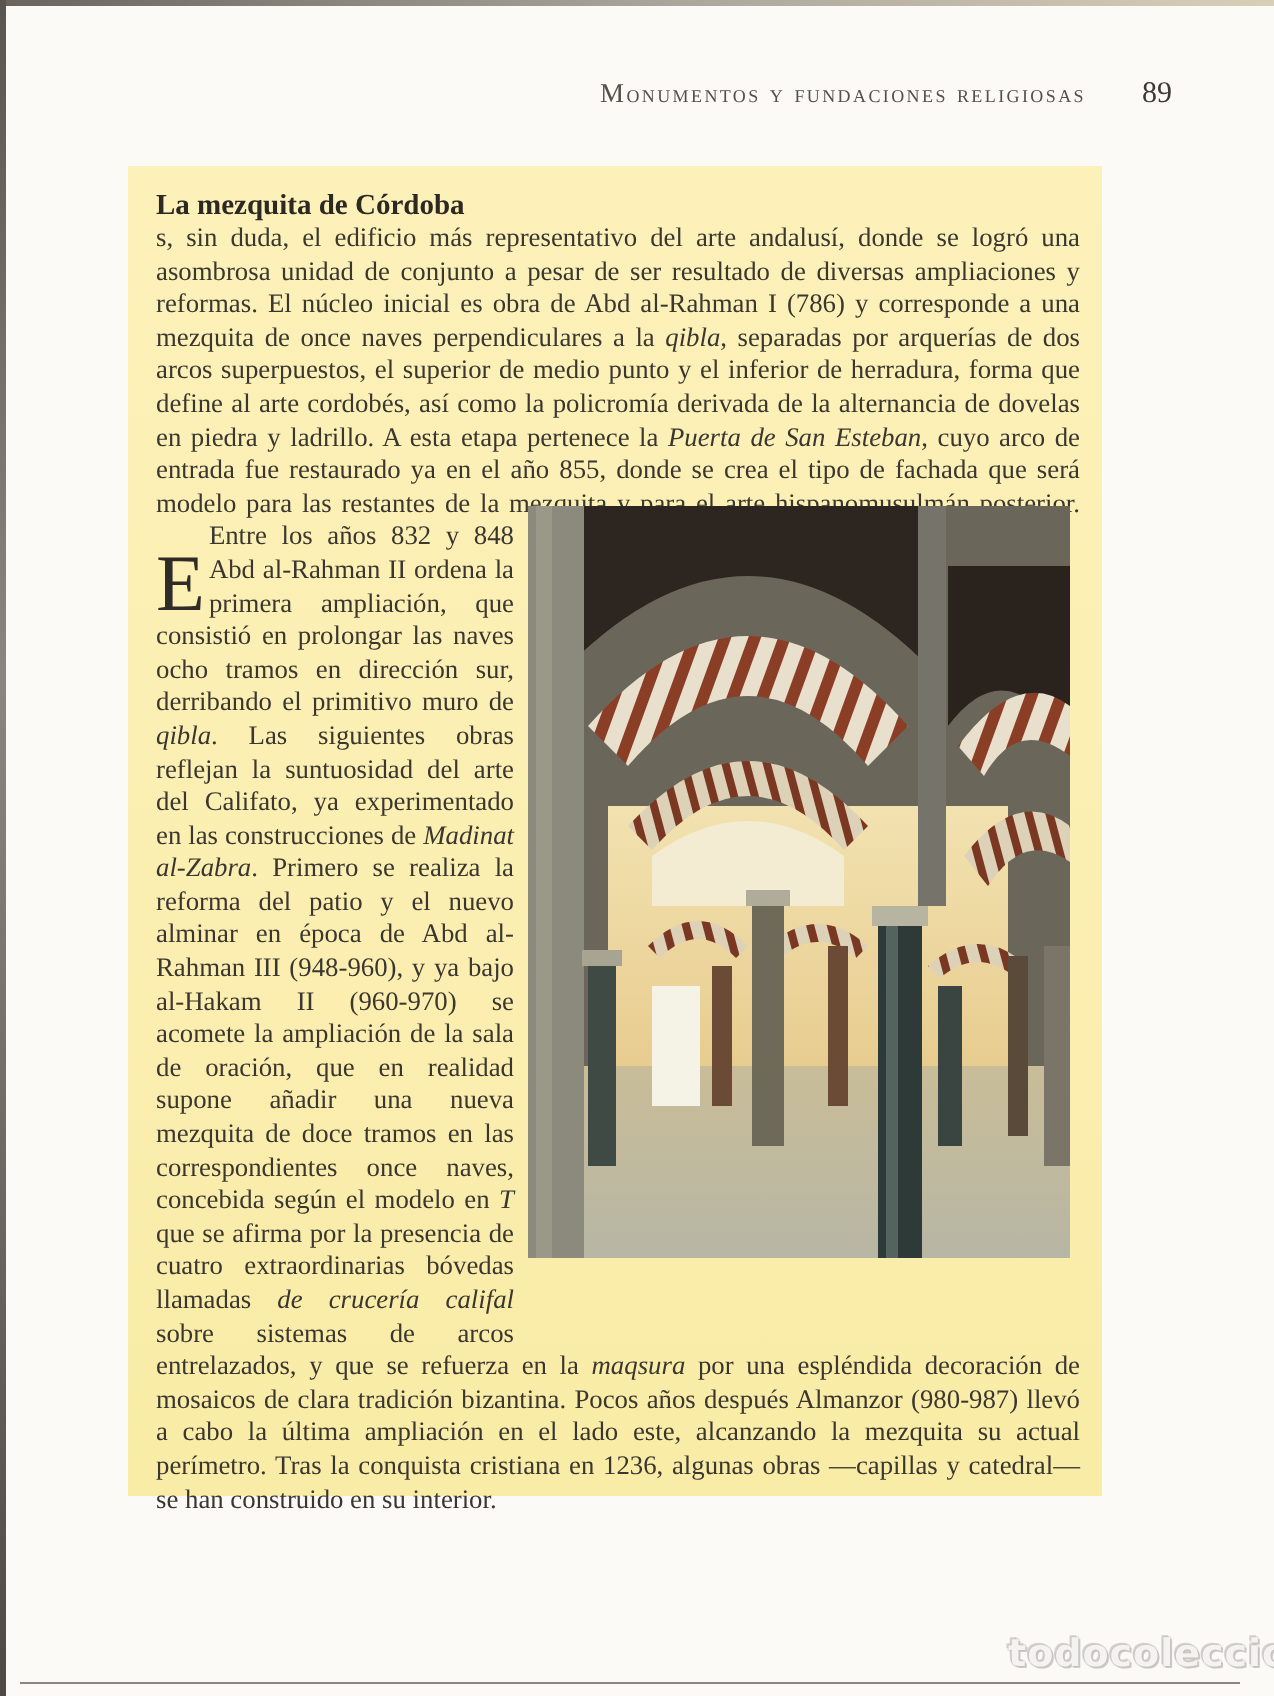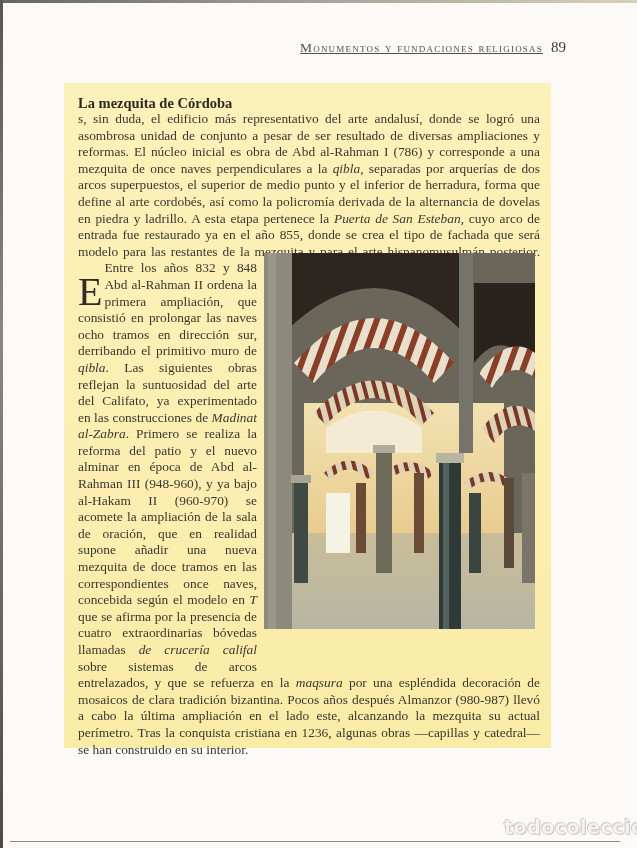--- a/index.html
+++ b/index.html
@@ -20,23 +20,23 @@
     position: absolute; left: 10px; top: 841px; width: 610px; height: 1px;
     background: #8a8580;
   }
   .running-head {
     position: absolute; top: 38px; left: 300px; width: 245px;
     text-align: right; color: #55504a;
     font-family: "Liberation Serif", serif;
     white-space: nowrap;
   }
   .running-head .title {
-    font-variant: small-caps; font-size: 13.5px; letter-spacing: 1.2px; text-decoration: underline;
+    font-variant: small-caps; font-size: 13.5px; letter-spacing: 1.2px;
   }
-  .running-head .page-num { font-size: 15px; margin-left: 4px; color: #3d3934; }
+  .running-head .page-num { font-size: 15px; margin-left: 24px; color: #3d3934; }
   .box {
     position: absolute; left: 64px; top: 83px; width: 487px; height: 665px;
     background: linear-gradient(180deg, #fcf1b9 0%, #fbeeb0 60%, #f9eca6 100%);
   }
   .box-title {
     position: absolute; left: 14px; top: 12px;
     font-family: "Liberation Serif", serif; font-weight: bold;
     font-size: 14.5px; color: #2c2823;
   }
   .text {

